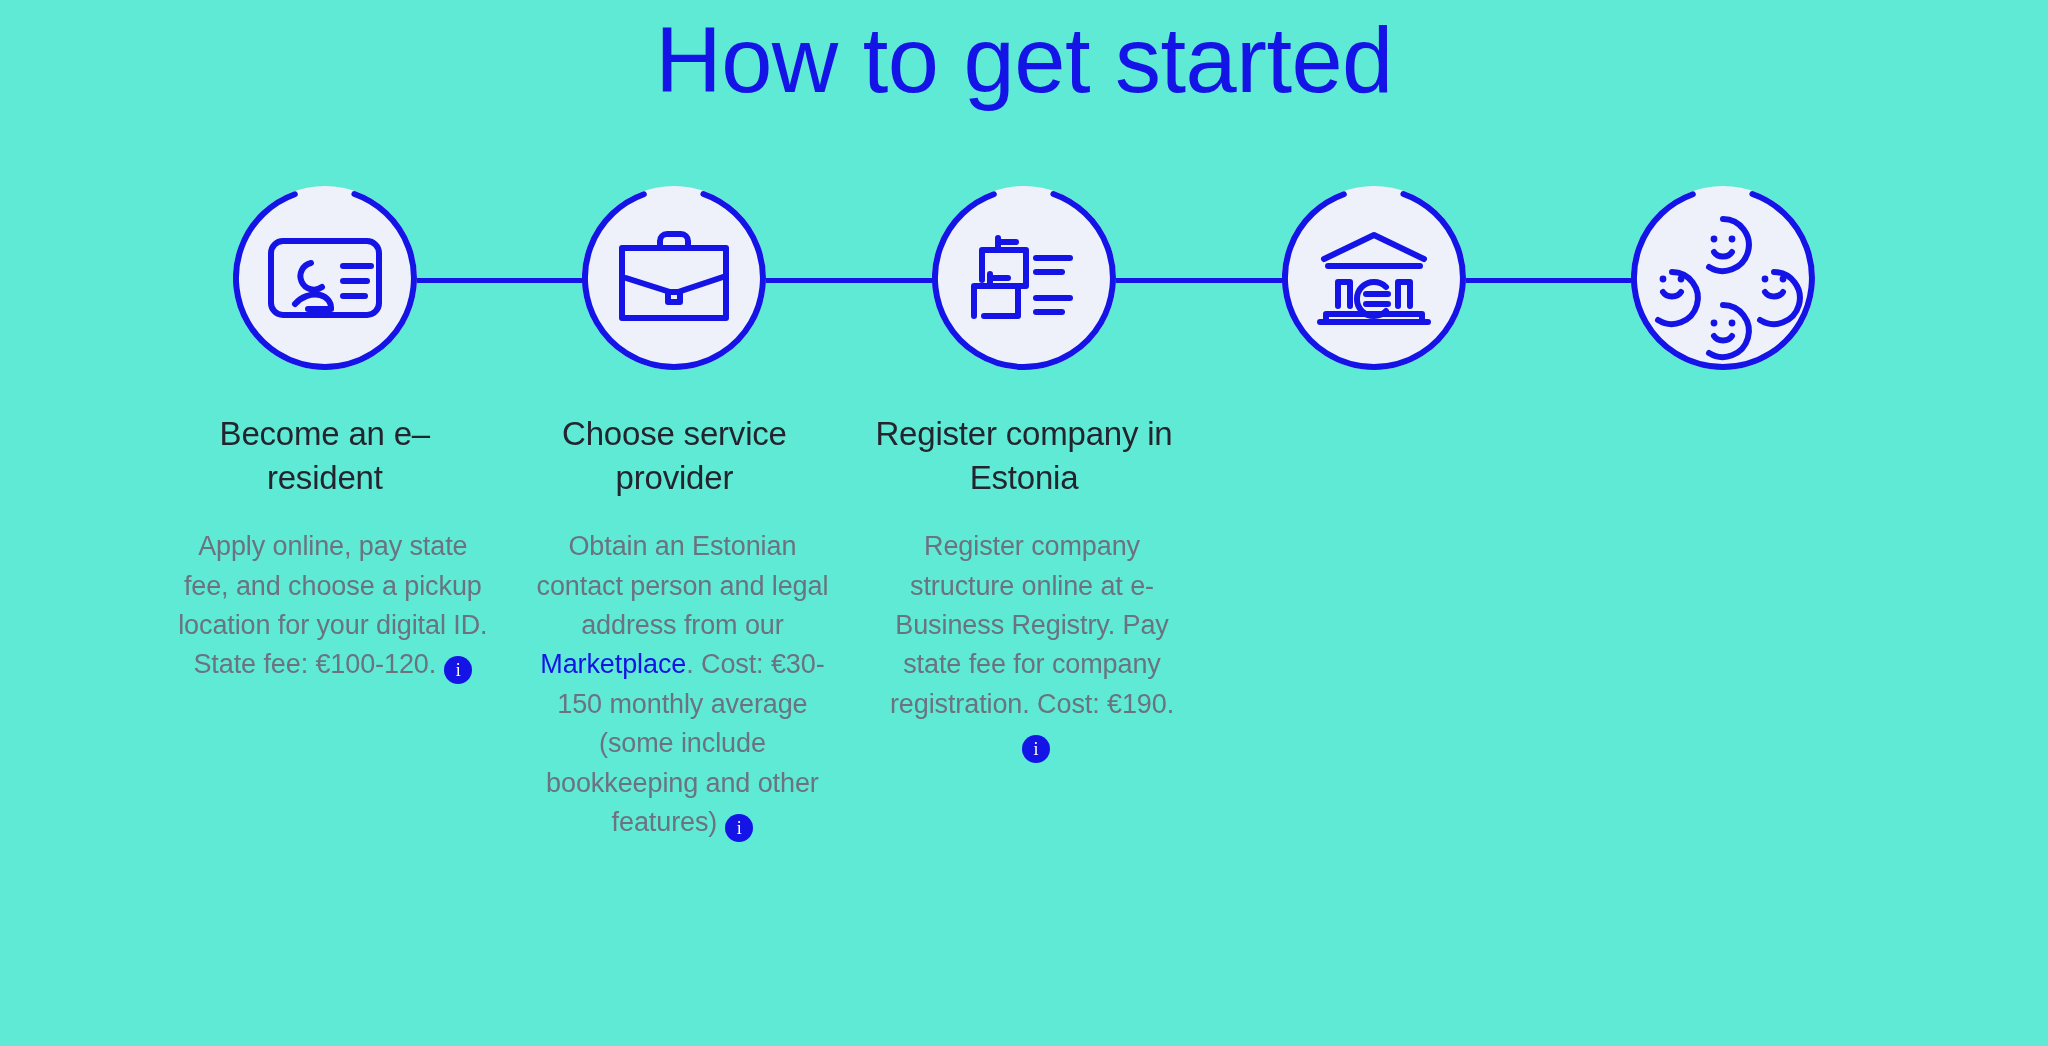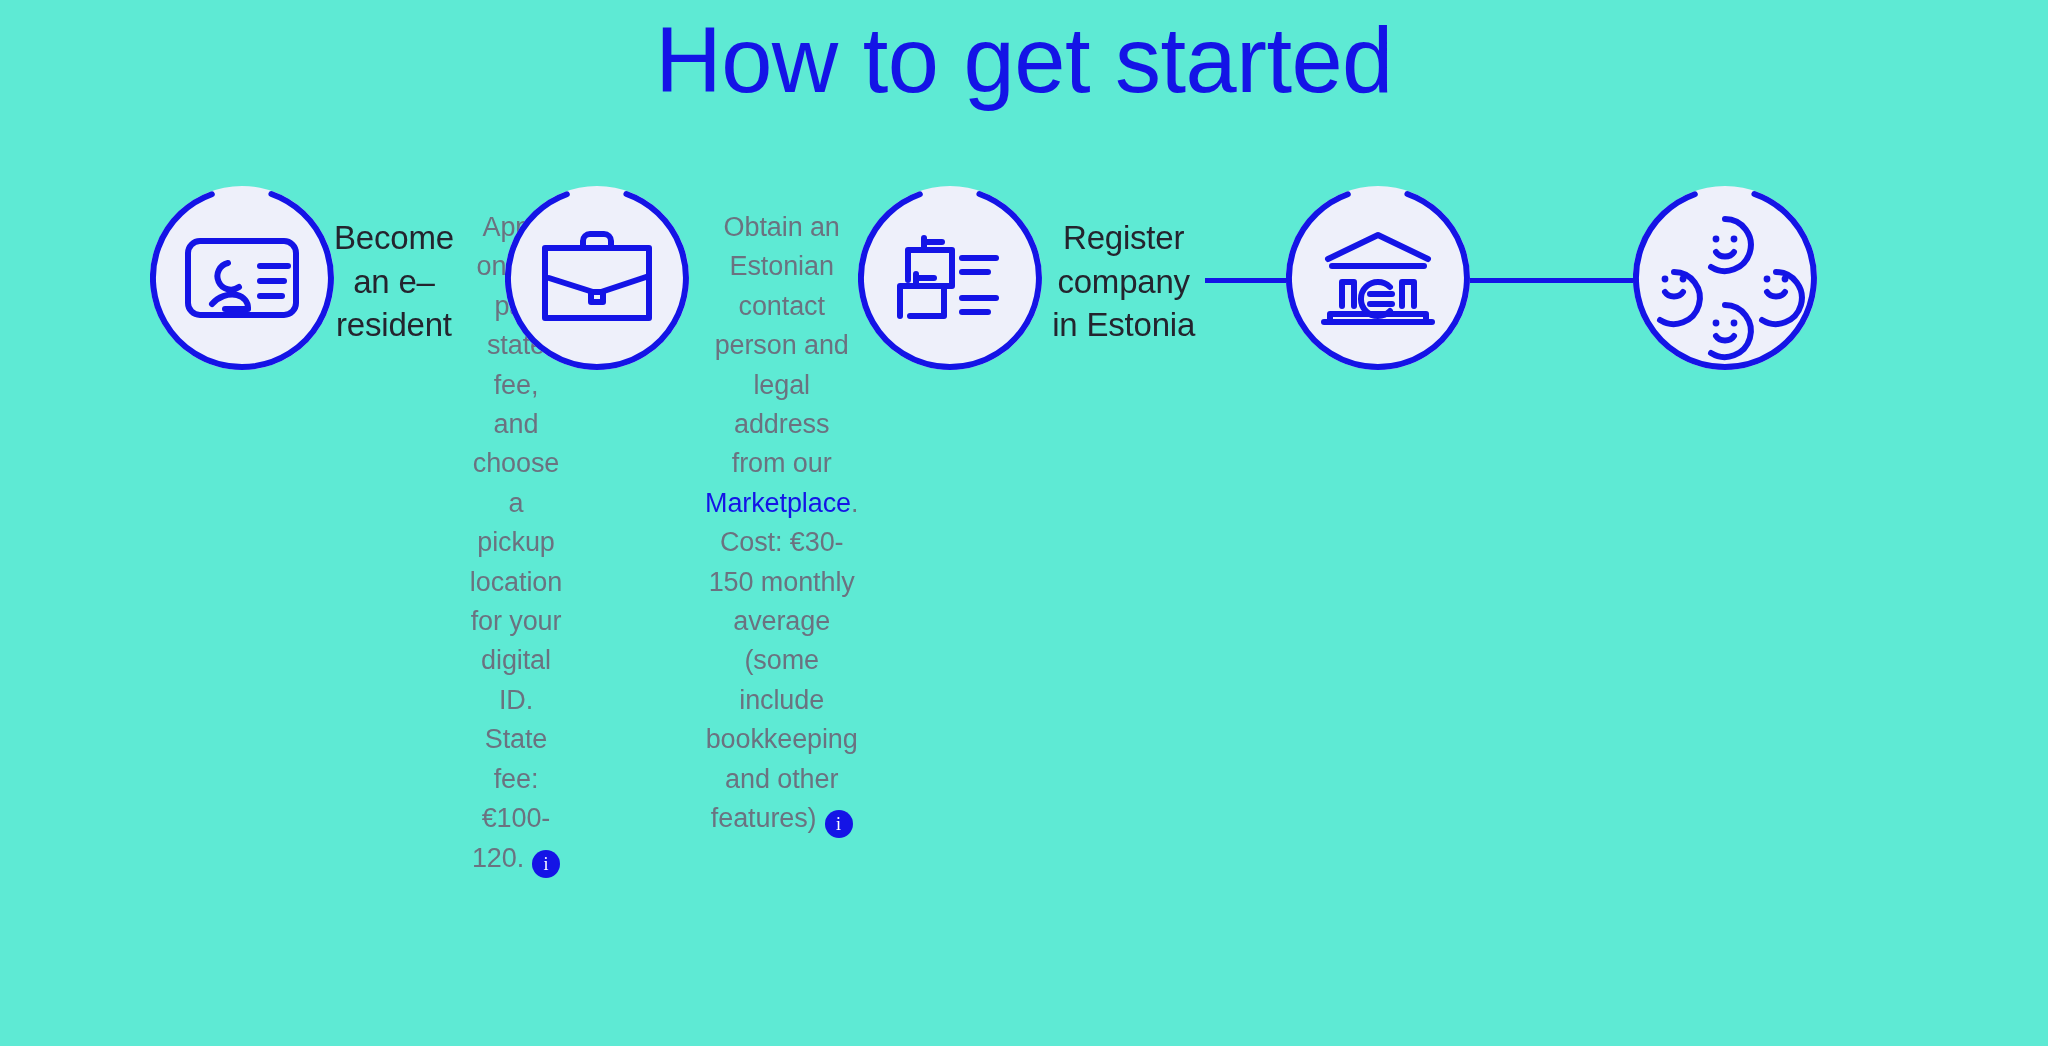--- a/index.html
+++ b/index.html
@@ -30,22 +30,22 @@
     display: flex;
     justify-content: center;
     align-items: flex-start;
     margin-top: 74px;
     padding: 0 150px;
   }
   .step {
     position: relative;
     width: 355px;
     display: flex;
-    flex-direction: row;
-    align-items: flex-start;
+    flex-direction: column;
+    align-items: center;
   }
   .icon-row {
     position: relative;
     height: 196px;
     width: 100%;
     display: flex;
     justify-content: center;
     align-items: center;
   }
   
@@ -149,20 +149,21 @@
         <div class="circle">
           <svg width="184" height="184" viewBox="0 0 184 184" fill="none" stroke="#1414e6" stroke-width="6" stroke-linecap="round" stroke-linejoin="round">
             <path d="M92 3 a89 89 0 1 1 -0.1 0" stroke-dasharray="498 61" stroke-dashoffset="-30"></path>
             <path d="M78 60 v-5 a7 7 0 0 1 7-7 h14 a7 7 0 0 1 7 7 v5"></path>
             <rect x="40" y="62" width="104" height="70"></rect>
             <path d="M44 92 l44 14 h8 l48-16"></path>
             <path d="M86 106 v10 h12 v-10"></path>
           </svg>
         </div>
       </div>
+      <div class="step-title">Choose service provider</div>
       <div class="step-body">
         <span>Obtain an Estonian contact person and legal address from our </span><a class="link" href="#">Marketplace</a><span>. Cost: €30-150 monthly average (some include bookkeeping and other features)</span><span class="info-badge">i</span>
       </div>
     </div>
 
     <div class="step">
       <div class="icon-row">
         <div class="connector left"></div>
         <div class="connector right"></div>
         <div class="circle">
@@ -175,20 +176,23 @@
             <path d="M58 88 v12"></path>
             <path d="M42 130 v-30 h44 v30 h-34"></path>
             <path d="M104 72 h34"></path>
             <path d="M104 86 h26"></path>
             <path d="M104 112 h34"></path>
             <path d="M104 126 h26"></path>
           </svg>
         </div>
       </div>
       <div class="step-title">Register company in Estonia</div>
+      <div class="step-body">
+        <span>Register company structure online at e-Business Registry. Pay state fee for company registration. Cost: €190.</span><span class="info-badge">i</span>
+      </div>
     </div>
 
     <div class="step">
       <div class="icon-row">
         <div class="connector left"></div>
         <div class="connector right"></div>
         <div class="circle">
           <svg width="184" height="184" viewBox="0 0 184 184" fill="none" stroke="#1414e6" stroke-width="6" stroke-linecap="round" stroke-linejoin="round">
             <path d="M92 3 a89 89 0 1 1 -0.1 0" stroke-dasharray="498 61" stroke-dashoffset="-30"></path>
             <path d="M42 73 l50-24 l50 24"></path>

